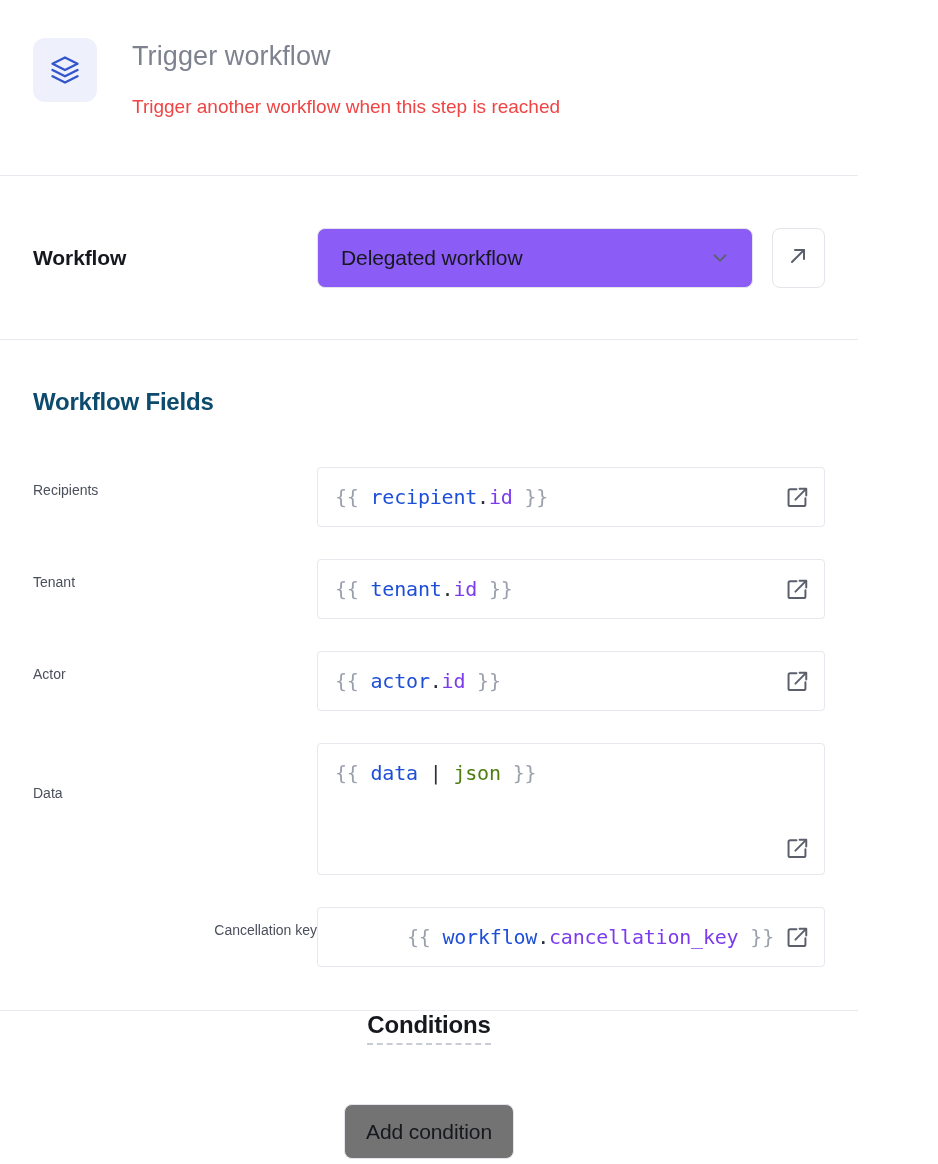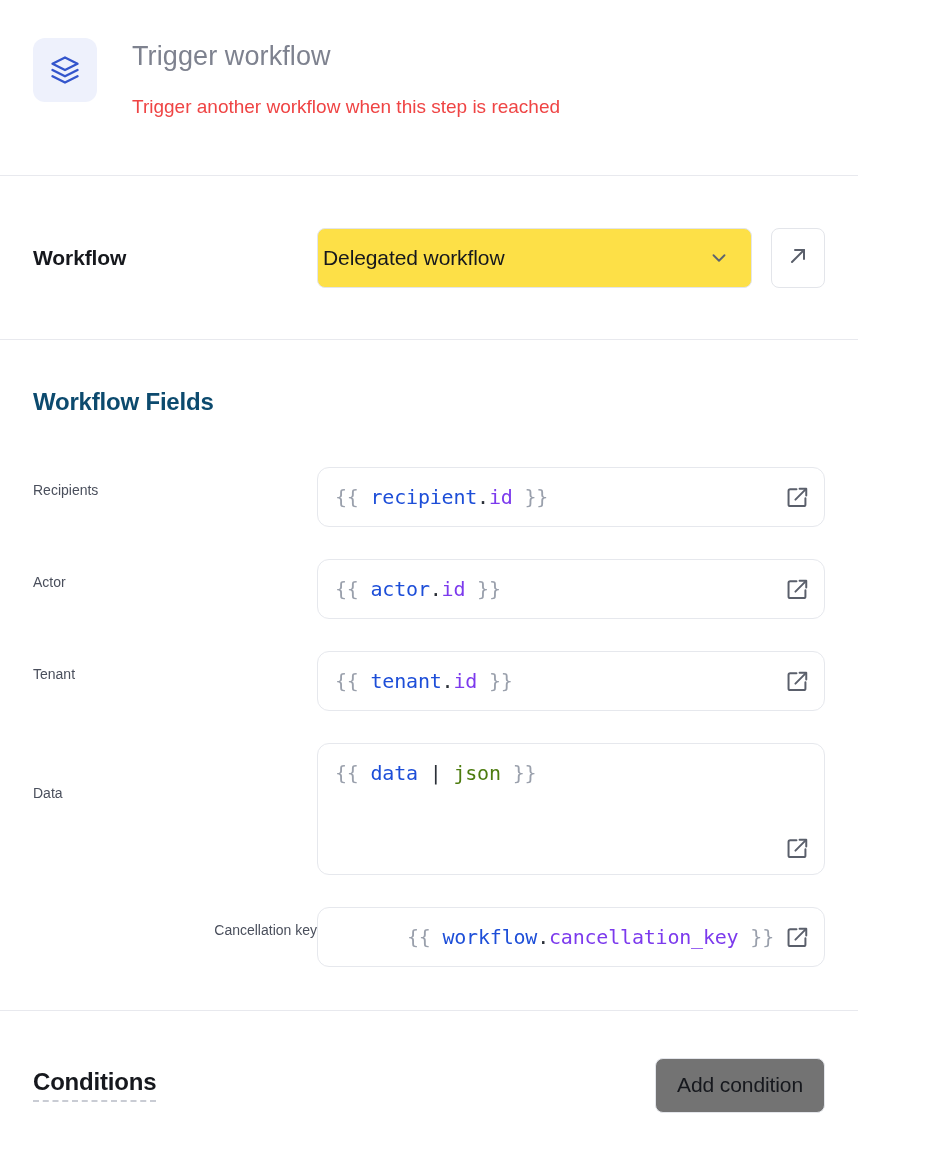--- a/index.html
+++ b/index.html
@@ -36,23 +36,23 @@
   .workflow-row {
     height: 163px; display: flex; align-items: center;
     padding: 0 33px;
   }
   .row-label-strong {
     font-size: 21px; font-weight: 700; color: #16181d;
     width: 284px; flex: 0 0 284px; letter-spacing: -.1px;
   }
   .select-box {
     width: 500px; height: 60px; border: 1px solid #e3e5ea;
-    border-radius: 8px; background: #fde047;
+    border-radius: 8px; background: #8b5cf6;
     display: flex; align-items: center; justify-content: space-between;
-    padding: 0 21px 0 5px; cursor: pointer; gap: 36px;
+    padding: 0 21px 0 23px; cursor: pointer; gap: 36px;
   }
   .select-value { font-size: 21px; color: #16181d; letter-spacing: -.1px; }
   .chevron { color: #5c6370; display:flex; align-items:center; }
   .launch-btn {
     width: 62px; height: 60px; margin-left: 19px;
     border: 1px solid #e3e5ea; border-radius: 8px; background: #fff;
     display: flex; align-items: center; justify-content: center;
     cursor: pointer; color: #5a5f6b;
   }
 
@@ -64,21 +64,21 @@
   }
   .field-row { display: flex; align-items: flex-start; margin-bottom: 32px; }
   .field-row:last-child { margin-bottom: 5px; text-align: right; }
   .field-label {
     font-size: 14px; color: #4a4f5c; width: 284px; flex: 0 0 284px;
     font-weight: 400; padding-top: 15px;
   }
   .field-label.tall { padding-top: 42px; }
   .field-input {
     position: relative; flex: 1 1 auto;
-    border: 1px solid #e6e8ed; border-radius: 12px; background: #fff;
+    border: 1px solid #e6e8ed; border-radius: 4px; background: #fff;
     min-height: 58px; padding: 13px 50px 13px 17px; cursor: text;
   }
   .field-input.multiline { min-height: 132px; }
   .code {
     font-family: "DejaVu Sans Mono", "Liberation Mono", monospace;
     font-size: 20px; line-height: 32px; white-space: pre; letter-spacing: -.2px;
   }
   .tok-brace { color: #9aa0ac; }
   .tok-obj   { color: #1d4ed8; }
   .tok-dot   { color: #2b3038; }
@@ -88,21 +88,21 @@
   .ext-link {
     position: absolute; right: 14px; bottom: 13px;
     width: 26px; height: 26px; color: #5a5f6b; cursor: pointer;
     display: flex; align-items: center; justify-content: center;
   }
   .field-input:not(.multiline) .ext-link { top: 50%; bottom: auto; transform: translateY(-50%); }
 
   
   .conditions-section {
     display: flex; align-items: center; justify-content: space-between;
-    padding: 0 33px; height: 148px;
+    padding: 0 33px; height: 148px; flex-direction: column;
   }
   .conditions-title {
     font-size: 24px; font-weight: 700; color: #16181d; letter-spacing: -.2px;
     border-bottom: 2px dashed #c9ccd4; padding-bottom: 4px; cursor: default;
   }
   .add-condition-btn {
     border: 1px solid #e3e5ea; border-radius: 8px; background: #737373;
     font-family: "Liberation Sans", sans-serif;
     font-size: 21px; color: #16181d; letter-spacing: -.1px;
     padding: 0 21px; height: 55px; cursor: pointer;
@@ -163,36 +163,36 @@
             <span class="ext-link">
               <svg width="25" height="25" viewBox="0 0 24 24" fill="none" stroke="currentColor" stroke-width="1.9" stroke-linecap="round" stroke-linejoin="round">
                 <path d="M11 4H5a1.6 1.6 0 0 0-1.6 1.6v13A1.6 1.6 0 0 0 5 20.2h13a1.6 1.6 0 0 0 1.6-1.6v-6"></path>
                 <line x1="10" y1="14" x2="20" y2="4"></line>
                 <polyline points="14 3.6 20.4 3.6 20.4 10"></polyline>
               </svg>
             </span>
           </div>
         </div>
         <div class="field-row">
+          <div class="field-label">Tenant</div>
+          <div class="field-input">
+            <div class="code"><span class="tok-brace">{{ </span><span class="tok-obj">tenant</span><span class="tok-dot">.</span><span class="tok-prop">id</span><span class="tok-brace"> }}</span></div>
+            <span class="ext-link">
+              <svg width="25" height="25" viewBox="0 0 24 24" fill="none" stroke="currentColor" stroke-width="1.9" stroke-linecap="round" stroke-linejoin="round">
+                <path d="M11 4H5a1.6 1.6 0 0 0-1.6 1.6v13A1.6 1.6 0 0 0 5 20.2h13a1.6 1.6 0 0 0 1.6-1.6v-6"></path>
+                <line x1="10" y1="14" x2="20" y2="4"></line>
+                <polyline points="14 3.6 20.4 3.6 20.4 10"></polyline>
+              </svg>
+            </span>
+          </div>
+        </div>
+        <div class="field-row">
           <div class="field-label">Actor</div>
           <div class="field-input">
             <div class="code"><span class="tok-brace">{{ </span><span class="tok-obj">actor</span><span class="tok-dot">.</span><span class="tok-prop">id</span><span class="tok-brace"> }}</span></div>
-            <span class="ext-link">
-              <svg width="25" height="25" viewBox="0 0 24 24" fill="none" stroke="currentColor" stroke-width="1.9" stroke-linecap="round" stroke-linejoin="round">
-                <path d="M11 4H5a1.6 1.6 0 0 0-1.6 1.6v13A1.6 1.6 0 0 0 5 20.2h13a1.6 1.6 0 0 0 1.6-1.6v-6"></path>
-                <line x1="10" y1="14" x2="20" y2="4"></line>
-                <polyline points="14 3.6 20.4 3.6 20.4 10"></polyline>
-              </svg>
-            </span>
-          </div>
-        </div>
-        <div class="field-row">
-          <div class="field-label">Tenant</div>
-          <div class="field-input">
-            <div class="code"><span class="tok-brace">{{ </span><span class="tok-obj">tenant</span><span class="tok-dot">.</span><span class="tok-prop">id</span><span class="tok-brace"> }}</span></div>
             <span class="ext-link">
               <svg width="25" height="25" viewBox="0 0 24 24" fill="none" stroke="currentColor" stroke-width="1.9" stroke-linecap="round" stroke-linejoin="round">
                 <path d="M11 4H5a1.6 1.6 0 0 0-1.6 1.6v13A1.6 1.6 0 0 0 5 20.2h13a1.6 1.6 0 0 0 1.6-1.6v-6"></path>
                 <line x1="10" y1="14" x2="20" y2="4"></line>
                 <polyline points="14 3.6 20.4 3.6 20.4 10"></polyline>
               </svg>
             </span>
           </div>
         </div>
         <div class="field-row">

